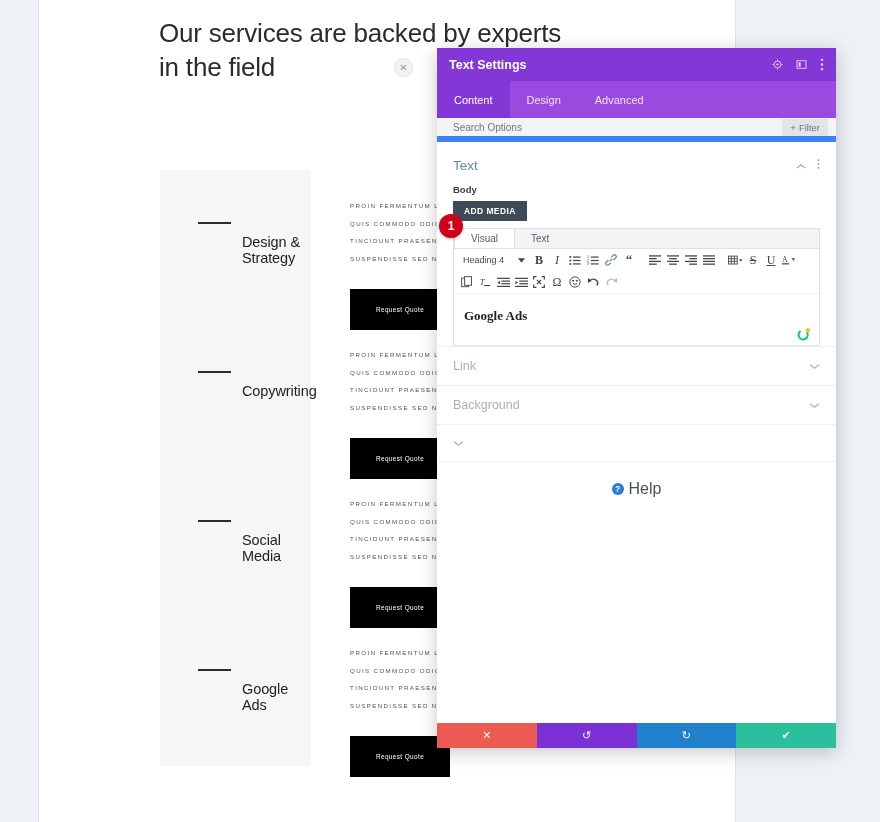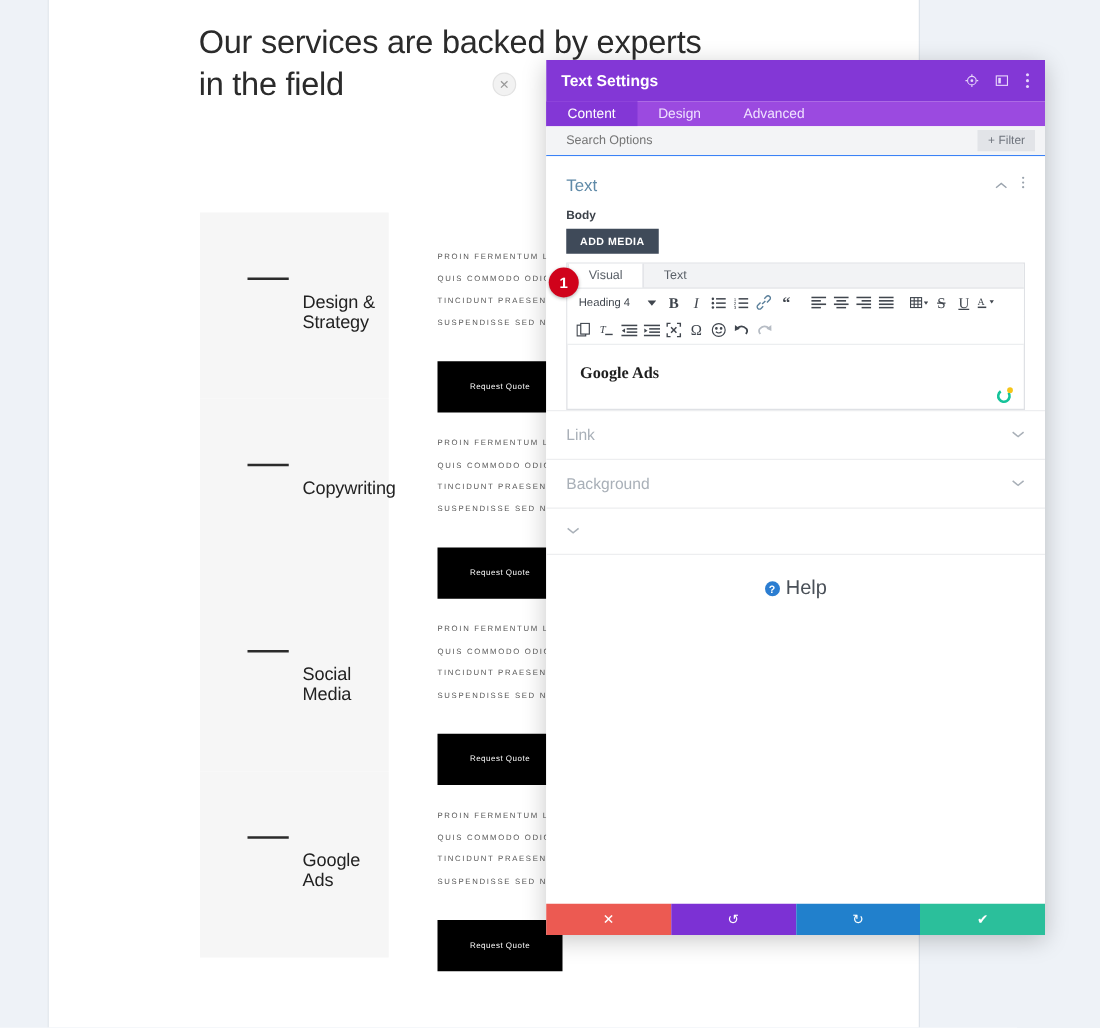--- a/index.html
+++ b/index.html
@@ -81,29 +81,29 @@
   .hdr-icons { display: flex; align-items: center; gap: 13px; }
   .hdr-icon { color: #e7d6fb; display: flex; align-items: center; }
   .close-circle {
     position: absolute; left: 394px; top: 58px;
     width: 19px; height: 19px; border-radius: 50%;
     background: #f2f2f2; border: 1px solid #e2e2e2;
     display: flex; align-items: center; justify-content: center;
     color: #999; font-size: 10px; z-index: 5;
   }
   .tabs {
-    height: 20px; background: #9b4ae0; display: flex; flex: 0 0 auto;
+    height: 37px; background: #9b4ae0; display: flex; flex: 0 0 auto;
   }
   .tab {
     padding: 0 17px; display: flex; align-items: center;
     color: #f0e2ff; font-size: 11px;
   }
   .tab.active { background: #8337d6; color: #fff; }
   .searchbar {
-    height: 24px; background: #f3f4f6; border-bottom: 1px solid #3b82f6;
+    height: 24px; background: #f3f4f6; border-bottom: 6px solid #3b82f6;
     display: flex; align-items: center; padding: 0 8px 0 16px; flex: 0 0 auto;
   }
   .search-input {
     flex: 1; border: none; background: transparent; outline: none;
     font-size: 10px; color: #b8bcc4; font-family: "Liberation Sans", sans-serif;
   }
   .filter-btn {
     background: #e2e4e8; color: #6e737c; font-size: 9.5px;
     padding: 3px 8px; display: flex; align-items: center; gap: 3px;
   }

